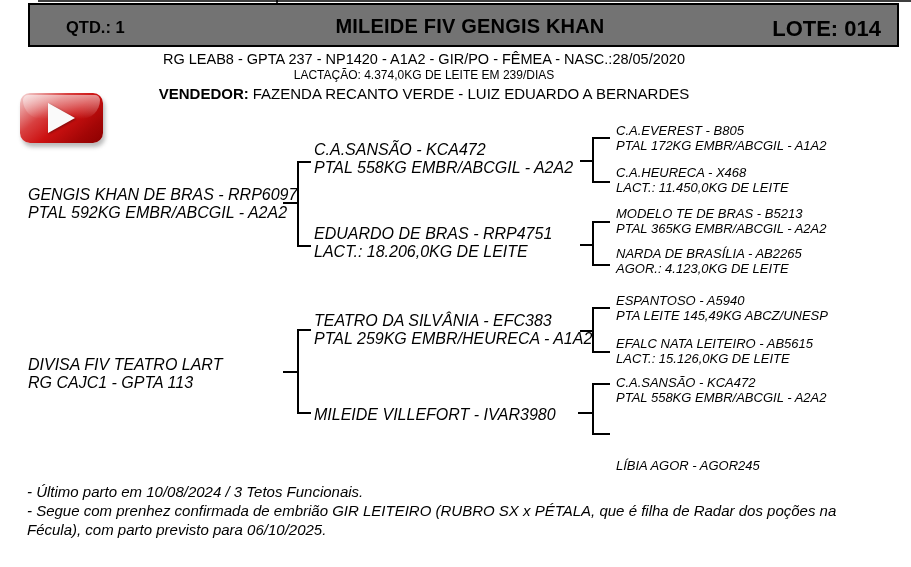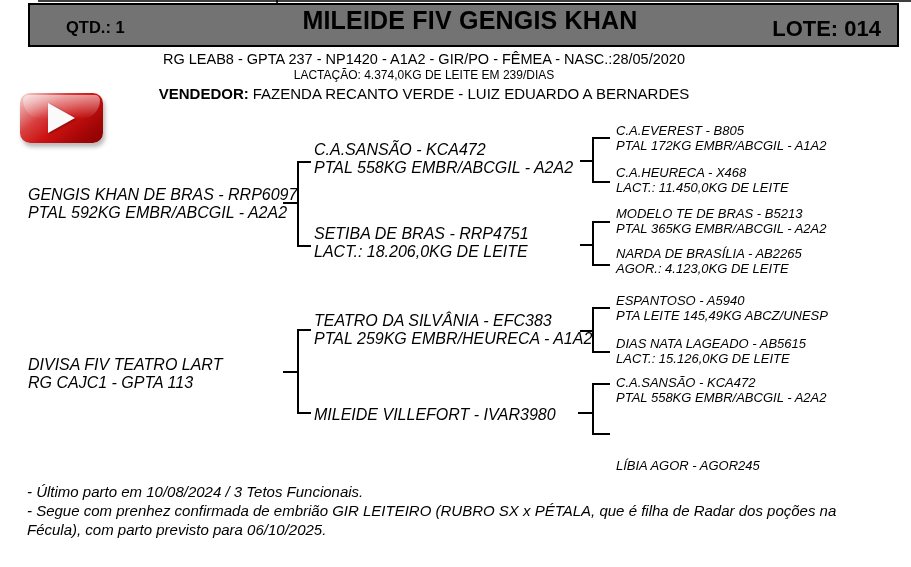--- a/index.html
+++ b/index.html
@@ -9,22 +9,22 @@
     font-family:"Liberation Sans", sans-serif;
   }
   .abs { position:absolute; }
 
   
   .header-box {
     left:28px; top:3px; width:867px; height:40px;
     border:2px solid #000; background:#737373;
   }
   .qtd { left:36px; top:13px; font-size:16.5px; font-weight:bold; white-space:nowrap; }
-  .title { left:0; top:1px; width:880px; text-align:center;
-           font-size:25px; font-weight:bold; letter-spacing:.2px; white-space:nowrap; }
+  .title { left:0; top:10px; width:880px; text-align:center;
+           font-size:20px; font-weight:bold; letter-spacing:.2px; white-space:nowrap; }
   .lote { right:16px; top:11px; font-size:22px; font-weight:bold; white-space:nowrap; }
 
   .info-line { left:0; width:800px; text-align:center; white-space:nowrap;padding-left:24px; }
   .info-reg  { top:51px; font-size:14.5px; }
   .info-lact { top:68px; font-size:12px; }
   .info-seller { top:85px; font-size:15px; }
   .info-seller .lbl { font-weight:bold; }
   .info-seller .val { padding-left:4px; }
 
   
@@ -112,21 +112,21 @@
 <div class="abs ped ped-big p-dam">
   <span>DIVISA FIV TEATRO LART</span>
   <span>RG CAJC1 - GPTA 113</span>
 </div>
 
 <div class="abs ped ped-big p-ss">
   <span>C.A.SANSÃO - KCA472</span>
   <span>PTAL 558KG EMBR/ABCGIL - A2A2</span>
 </div>
 <div class="abs ped ped-big p-sd">
-  <span>SETIBA DE BRAS - RRP4751</span>
+  <span>EDUARDO DE BRAS - RRP4751</span>
   <span>LACT.: 18.206,0KG DE LEITE</span>
 </div>
 <div class="abs ped ped-big p-ds">
   <span>TEATRO DA SILVÂNIA - EFC383</span>
   <span>PTAL 259KG EMBR/HEURECA - A1A2</span>
 </div>
 <div class="abs ped ped-big p-dd">
   <span>MILEIDE VILLEFORT - IVAR3980</span>
 </div>
 
@@ -144,21 +144,21 @@
 </div>
 <div class="abs ped ped-small p-g3">
   <span>NARDA DE BRASÍLIA - AB2265</span>
   <span>AGOR.: 4.123,0KG DE LEITE</span>
 </div>
 <div class="abs ped ped-small p-g4">
   <span>ESPANTOSO - A5940</span>
   <span>PTA LEITE 145,49KG ABCZ/UNESP</span>
 </div>
 <div class="abs ped ped-small p-g5">
-  <span>DIAS NATA LAGEADO - AB5615</span>
+  <span>EFALC NATA LEITEIRO - AB5615</span>
   <span>LACT.: 15.126,0KG DE LEITE</span>
 </div>
 <div class="abs ped ped-small p-g6">
   <span>C.A.SANSÃO - KCA472</span>
   <span>PTAL 558KG EMBR/ABCGIL - A2A2</span>
 </div>
 <div class="abs ped ped-small p-g7">
   <span>LÍBIA AGOR - AGOR245</span>
 </div>
 

